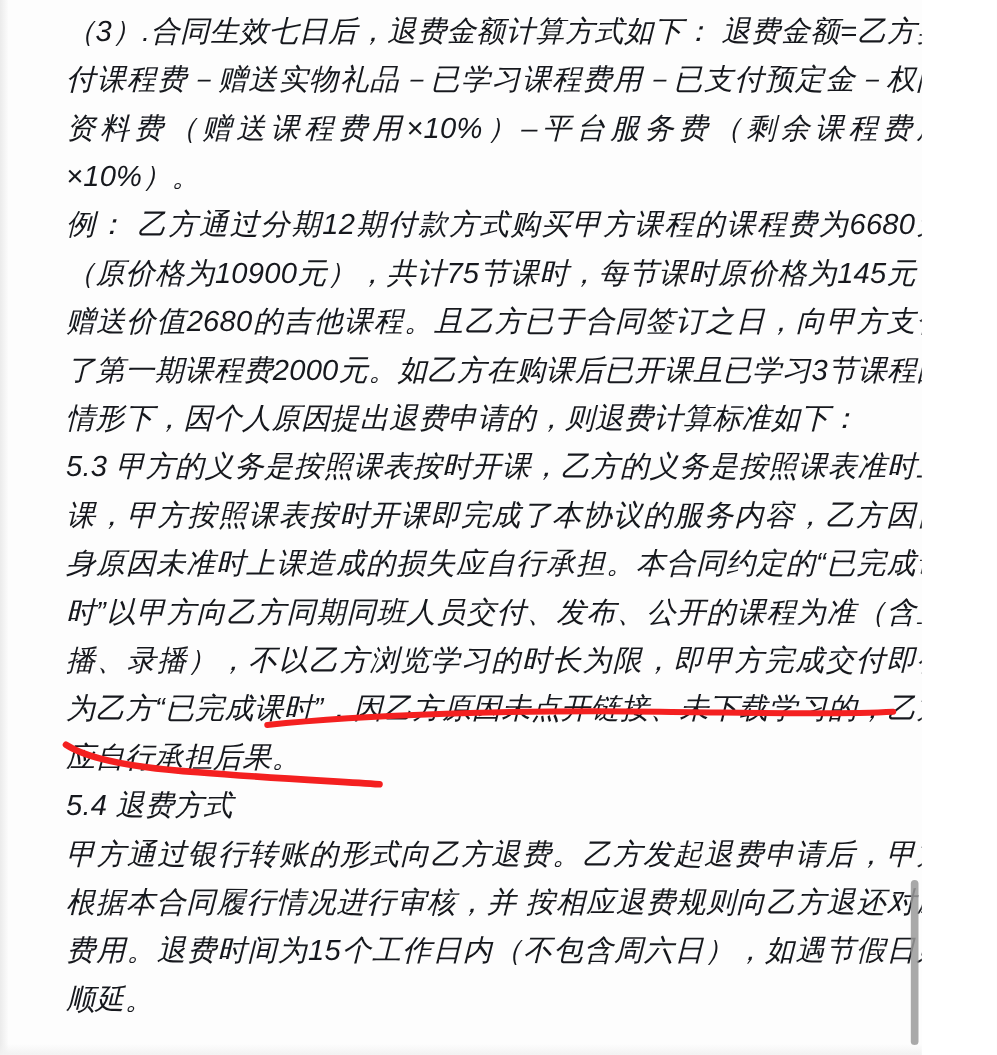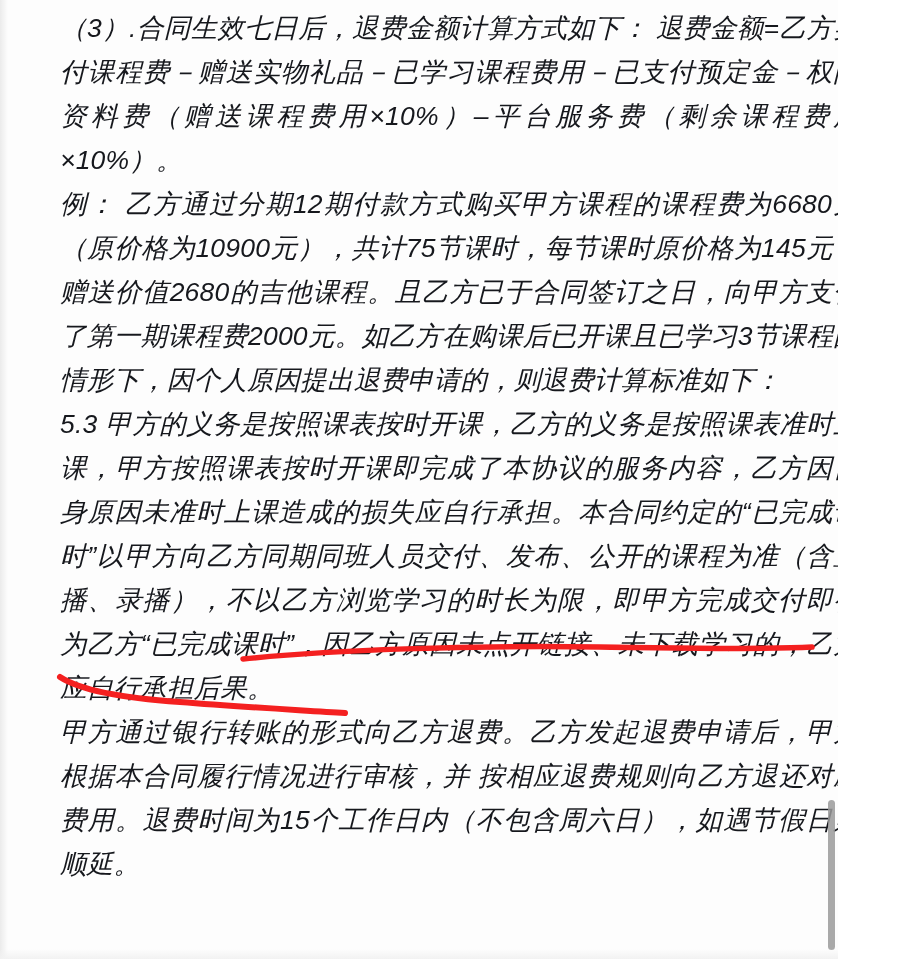--- a/index.html
+++ b/index.html
@@ -84,20 +84,21 @@
 </style>
 </head>
 <body>
 
 <div id="page">
 
   <div class="doc-body">
     <p class="para indent">（3）.合同生效七日后，退费金额计算方式如下： 退费金额=乙方实付课程费－赠送实物礼品－已学习课程费用－已支付预定金－权限资料费（赠送课程费用×10%）–平台服务费（剩余课程费用×10%）。</p>
     <p class="para">例： 乙方通过分期12期付款方式购买甲方课程的课程费为6680元（原价格为10900元），共计75节课时，每节课时原价格为145元，赠送价值2680的吉他课程。且乙方已于合同签订之日，向甲方支付了第一期课程费2000元。如乙方在购课后已开课且已学习3节课程的情形下，因个人原因提出退费申请的，则退费计算标准如下：</p>
     <p class="para">5.3 甲方的义务是按照课表按时开课，乙方的义务是按照课表准时上课，甲方按照课表按时开课即完成了本协议的服务内容，乙方因自身原因未准时上课造成的损失应自行承担。本合同约定的“已完成课时”以甲方向乙方同期同班人员交付、发布、公开的课程为准（含直播、录播），不以乙方浏览学习的时长为限，即甲方完成交付即视为乙方“已完成课时”，因乙方原因未点开链接、未下载学习的，乙方应自行承担后果。</p>
+    <p class="para">5.4 退费方式</p>
     <p class="para">甲方通过银行转账的形式向乙方退费。乙方发起退费申请后，甲方根据本合同履行情况进行审核，并 按相应退费规则向乙方退还对应费用。退费时间为15个工作日内（不包含周六日），如遇节假日则顺延。</p>
   </div>
 
   <div class="ink" style="left:0; top:0; width:906px; height:959px;">
     <svg width="906" height="959" viewBox="0 0 906 959" xmlns="http://www.w3.org/2000/svg">
       <path d="M243 659 C 330 650, 470 645, 600 647 C 690 648, 760 650, 812 647" stroke="#f42020" stroke-width="5.5" fill="none" stroke-linecap="round"></path>
       <path d="M60 677 C 80 690, 120 698, 180 702 C 240 707, 300 710, 345 713" stroke="#f42020" stroke-width="6" fill="none" stroke-linecap="round"></path>
     </svg>
   </div>
 

